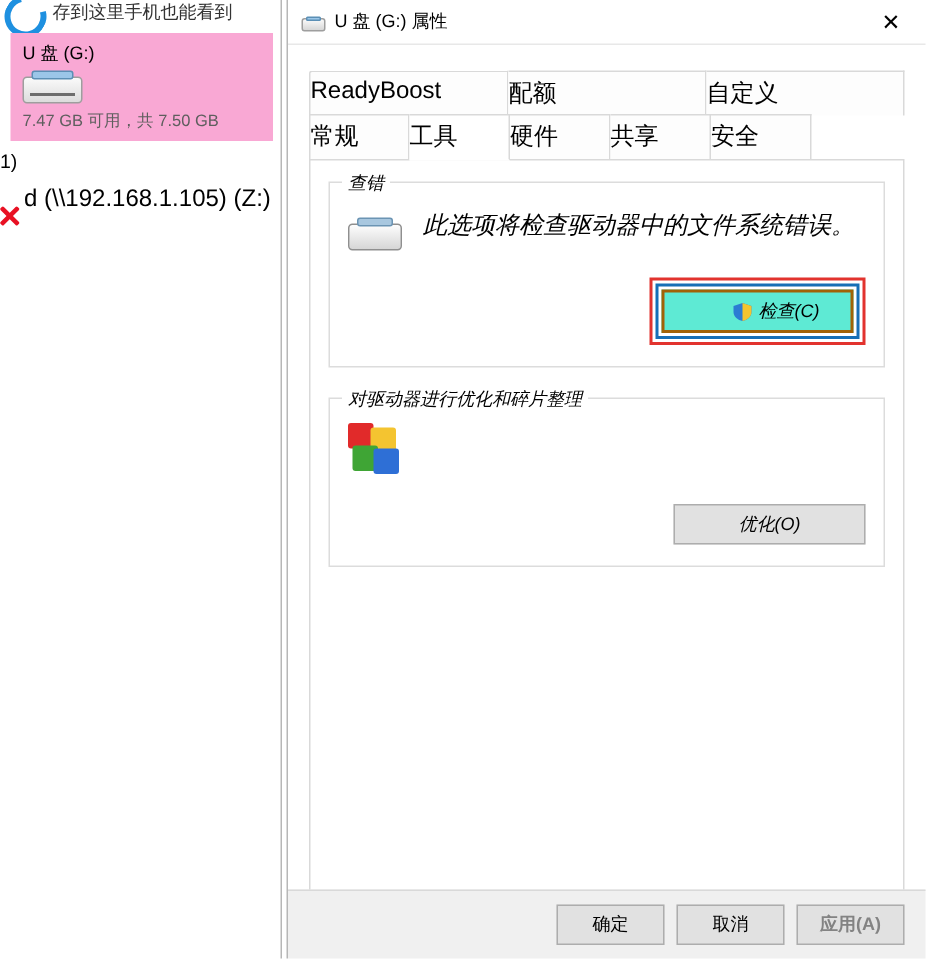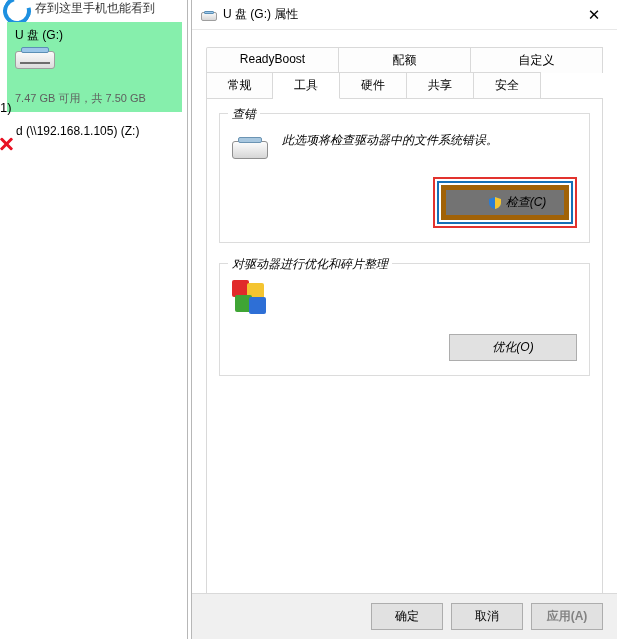--- a/index.html
+++ b/index.html
@@ -1,43 +1,43 @@
 <!DOCTYPE html>
 <html><head>
   <meta charset="utf-8">
   <style>
     * { margin:0; padding:0; box-sizing:border-box; font-family:"Microsoft YaHei","Segoe UI",sans-serif; }
     body { width:617px; height:639px; background:#fff; overflow:hidden; font-size:12px; color:#000; }
     .left-panel { position:absolute; left:0; top:0; width:191px; height:100%; background:#fff;text-decoration:underline; }
     .left-panel .head-hint { position:absolute; left:35px; top:0; font-size:12px; color:#333; }
     .left-panel .head-circ { position:absolute; left:3px; top:-3px; width:28px; height:28px; border:4px solid #1e90e0; border-radius:50%; border-top-color:transparent; transform:rotate(30deg); }
-    .drive-card { position:absolute; left:7px; top:22px; width:175px; height:90px; background:#86efac; }
+    .drive-card { position:absolute; left:7px; top:22px; width:175px; height:72px; background:#f9a8d4; }
     .drive-card .icon { position:absolute; left:8px; top:23px; width:40px; height:24px; }
     .drive-card .icon .body { position:absolute; left:0; top:6px; width:40px; height:18px; background:linear-gradient(#fafafa,#dcdcdc); border:1px solid #9e9e9e; border-radius:3px; }
     .drive-card .icon .slot { position:absolute; left:5px; top:17px; width:30px; height:2px; background:#6d6d6d; }
     .drive-card .icon .cap { position:absolute; left:6px; top:2px; width:28px; height:6px; background:#9bc6e8; border:1px solid #5b8fb5; border-radius:2px; }
     .drive-card .title { position:absolute; left:8px; top:5px; font-size:12px; }
     .drive-card .sub { position:absolute; left:8px; bottom:6px; font-size:11px; color:#5e5e5e; }
     .left-count { position:absolute; left:0; top:100px; font-size:13px; }
-    .net-row { position:absolute; left:16px; top:124px; font-size:12px; display:flex; align-items:flex-start; }
+    .net-row { position:absolute; left:16px; top:124px; font-size:16px; display:flex; align-items:flex-start; }
     .net-row .x { position:absolute; left:-18px; top:12px; width:16px; height:16px; }
     .net-row .x::before,.net-row .x::after { content:""; position:absolute; left:7px; top:0; width:3px; height:16px; background:#e81123; border-radius:1px; }
     .net-row .x::before{ transform:rotate(45deg); } .net-row .x::after{ transform:rotate(-45deg); }
     .border-gray { position:absolute; left:187px; top:0; width:1px; height:100%; background:#b7b7b7; }
     
     .dialog { position:absolute; left:191px; top:0; width:426px; height:639px; background:#fff; border-left:1px solid #b7b7b7; }
     .titlebar { height:30px; display:flex; align-items:center; padding-left:9px; border-bottom:1px solid #e8e8e8; }
     .titlebar .drv-ico { width:16px; height:12px; margin-right:6px; }
     .titlebar .drv-ico .b { width:16px; height:9px; margin-top:3px; background:linear-gradient(#fafafa,#d7d7d7); border:1px solid #9e9e9e; border-radius:2px; }
     .titlebar .drv-ico .c { position:relative; top:-10px; left:3px; width:10px; height:3px; background:#9bc6e8; border:1px solid #5b8fb5; border-radius:1px; }
     .titlebar .t { font-size:12px; }
     .titlebar .close { margin-left:auto; width:46px; height:30px; display:flex; align-items:center; justify-content:center; font-size:15px; font-family:Arial; }
     .tabstrip { margin:17px 14px 0 14px; }
     .tabs-row { display:flex; }
-    .tab { border:1px solid #d9d9d9; border-bottom:none; padding:4px 0; text-align:center; font-size:12px; background:#fff; position:relative; }
+    .tab { border:1px solid #d9d9d9; border-bottom:none; padding:4px 0; text-align:left; font-size:16px; background:#fff; position:relative; }
     .tab.top { flex:1; }
     .tab.r1-0 { border-top-left-radius:2px; }
     .tabs-row.second { margin-top:-1px; }
     .tab.bot { width:67px; }
     .tab.active { background:#fff; z-index:2; border-bottom:1px solid #fff; margin-bottom:-1px; }
     .tab:not(.active){ background:#fdfdfd; }
     .tab + .tab { border-left:none; }
     .tab-body { border:1px solid #d9d9d9; margin:0 14px; height:532px; padding:14px 12px;font-style:italic; }
     
     .fieldset { border:1px solid #dcdcdc; padding:16px 12px 14px 12px; position:relative; margin-bottom:20px; }
@@ -45,26 +45,26 @@
     .fieldset .row { display:flex; align-items:flex-start; gap:14px; }
     .drv-big { width:36px; height:24px; margin-top:5px; flex-shrink:0; }
     .drv-big .b { width:36px; height:18px; margin-top:6px; background:linear-gradient(#fdfdfd,#d6d6d6); border:1px solid #8f8f8f; border-radius:3px; }
     .drv-big .c { position:relative; top:-22px; left:6px; width:24px; height:6px; background:#a8c7df; border:1px solid #6b94b3; border-radius:2px; }
     .defrag-ico { width:36px; height:36px; flex-shrink:0; position:relative; }
     .cube { position:absolute; width:17px; height:17px; border-radius:2px; }
     .c-r { background:#e12a2a; left:0; top:0; }
     .c-y { background:#f4c430; left:15px; top:3px; }
     .c-g { background:#3fa535; left:3px; top:15px; }
     .c-b { background:#2e6fd6; left:17px; top:17px; }
-    .desc { font-size:12px; padding-top:2px; }
+    .desc { font-size:16px; padding-top:2px; }
     .btn { border:1px solid #adadad; background:#e1e1e1; font-size:12px; padding:4px 0; width:128px; text-align:center; display:inline-flex; align-items:center; justify-content:center; gap:4px; }
     .btn-row { text-align:right; margin-top:18px; }
     .highlight-outer { display:inline-block; border:2px solid #e2332e; padding:2px; }
     .highlight-inner { border:2px solid #166fb6; padding:2px; display:inline-block; }
-    .btn.focus { border:5px solid #a16207; background:#737373;padding-left:24px; }
+    .btn.focus { border:2px solid #a16207; background:#5eead4;padding-left:24px; }
     .shield { width:14px; height:14px; }
     .shield svg { display:block; }
     .bottom-bar { position:absolute; left:0; right:0; bottom:0; height:46px; background:#f0f0f0; border-top:1px solid #d9d9d9; display:flex; align-items:center; justify-content:flex-end; padding-right:14px; gap:8px; }
     .bottom-bar .btn { width:72px; }
     .btn.disabled { color:#838383;font-weight:bold; }
   </style>
 </head>
 <body>
 
 <div class="left-panel">

